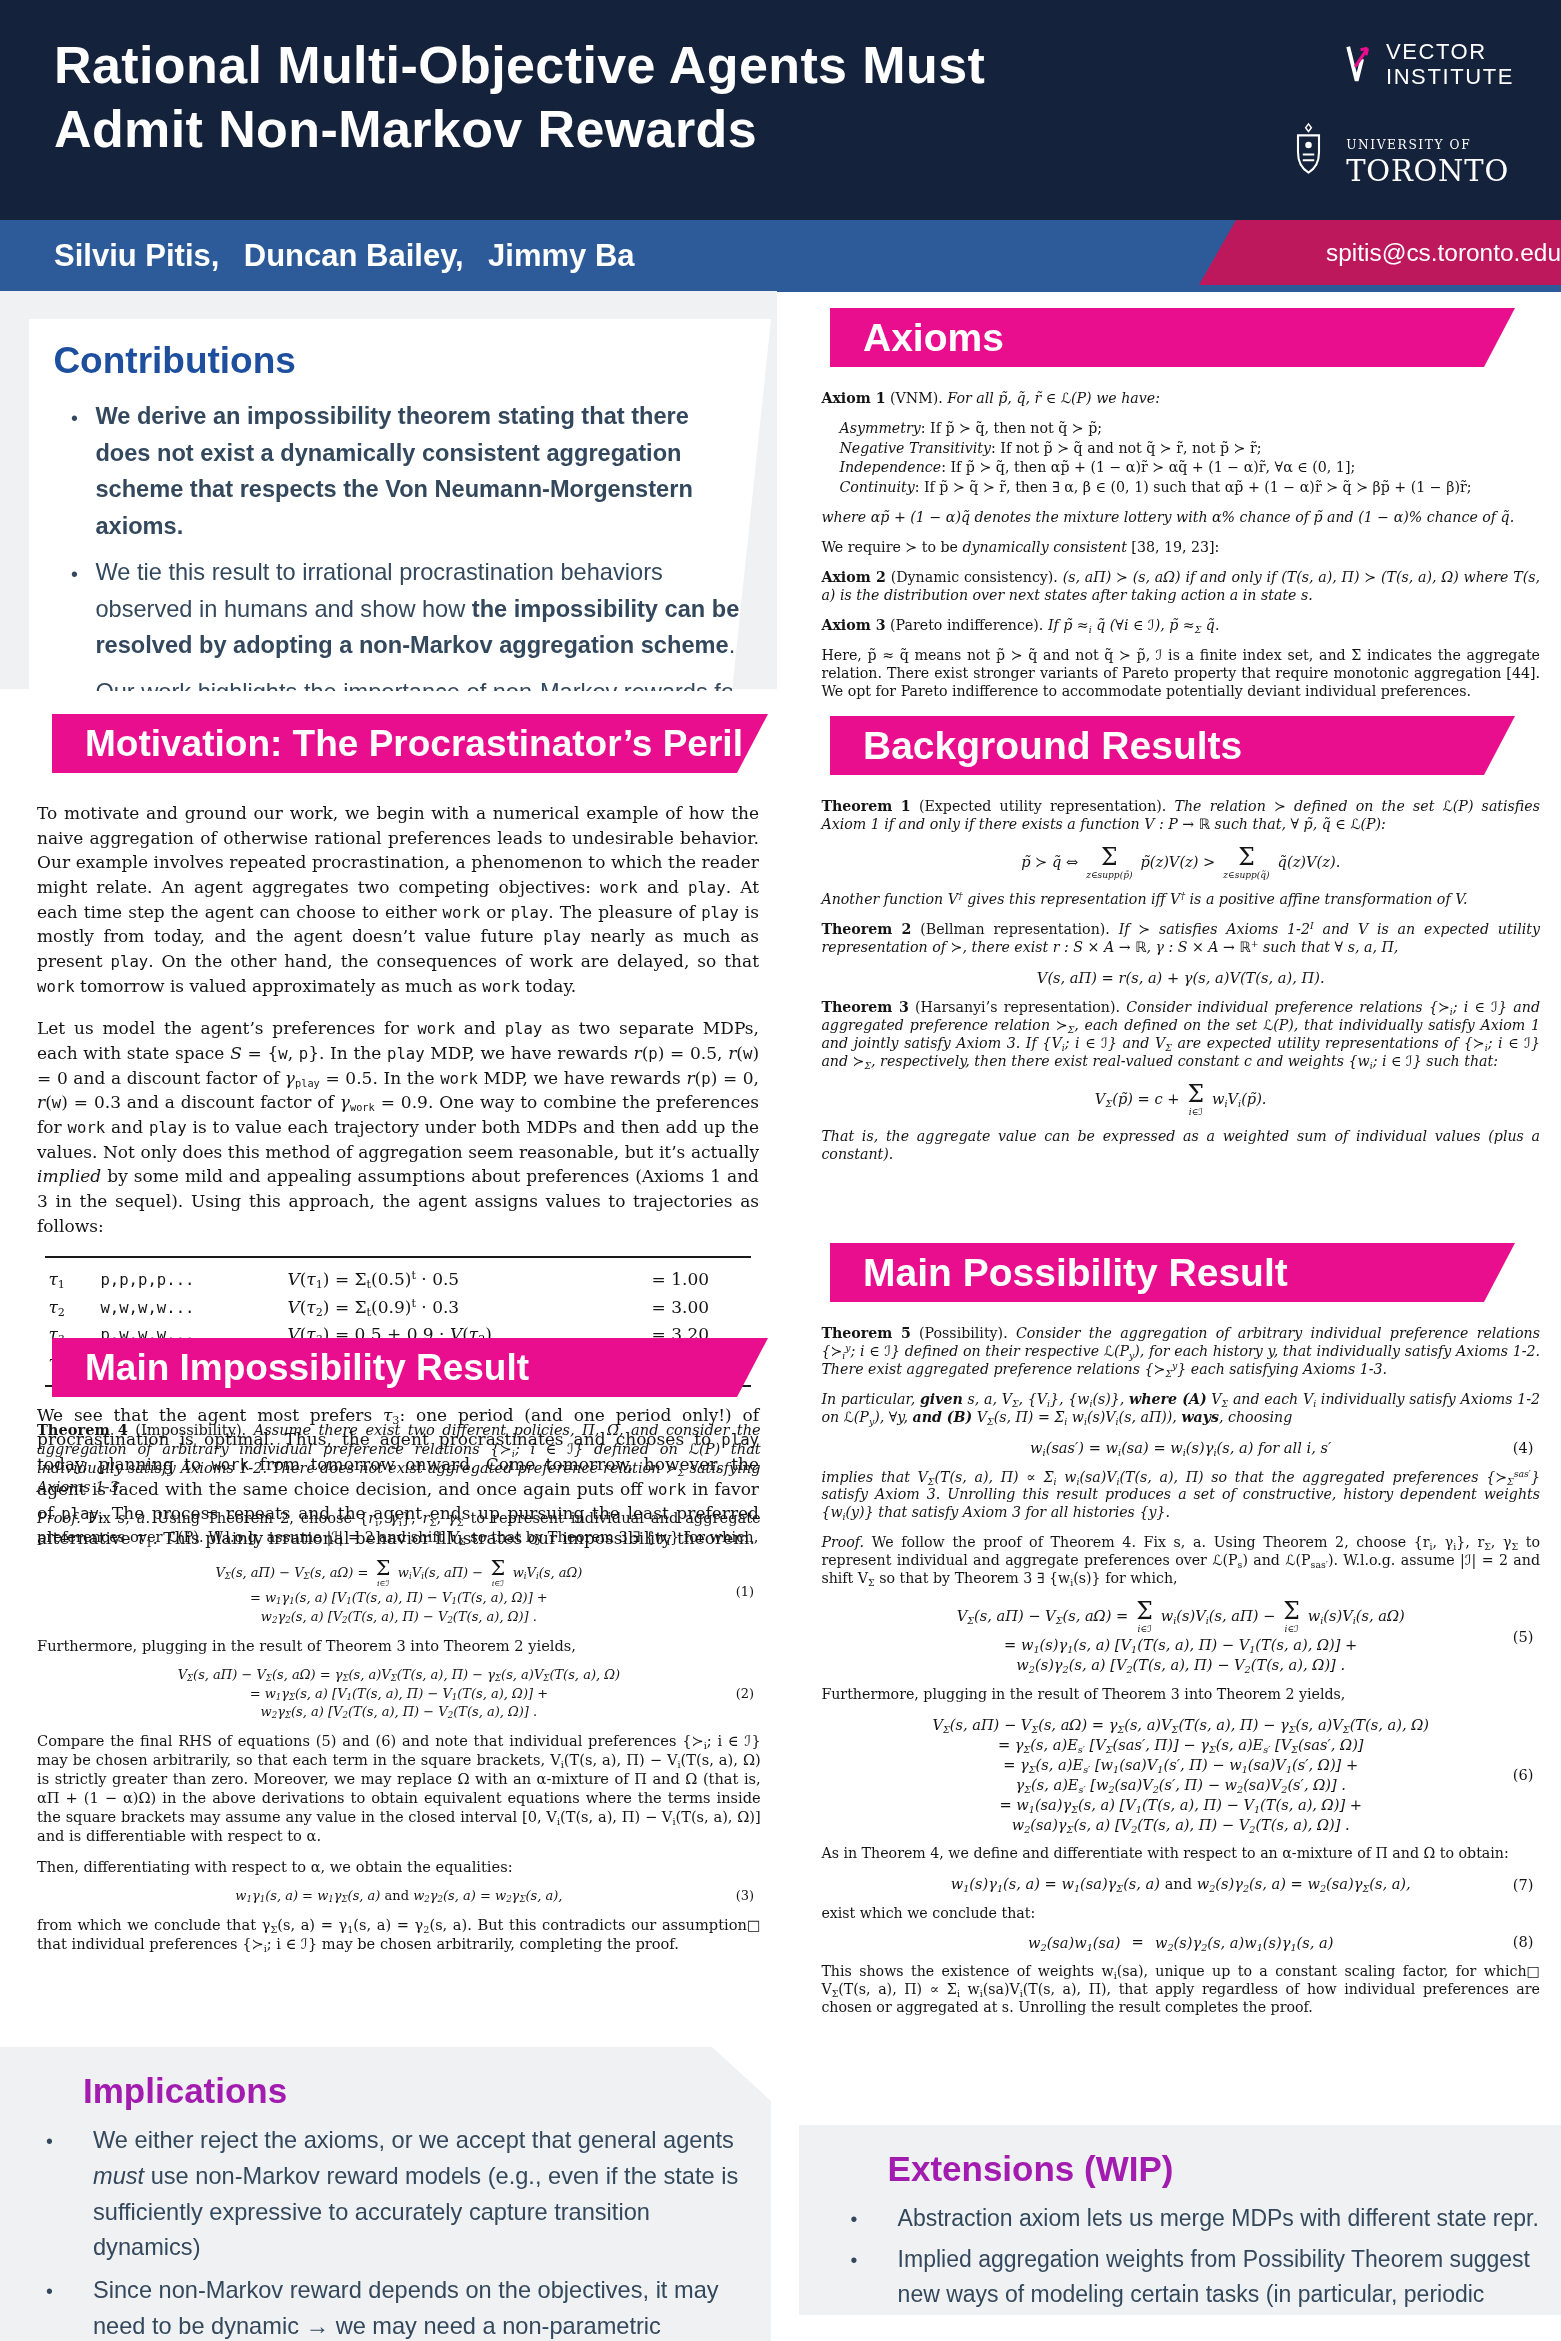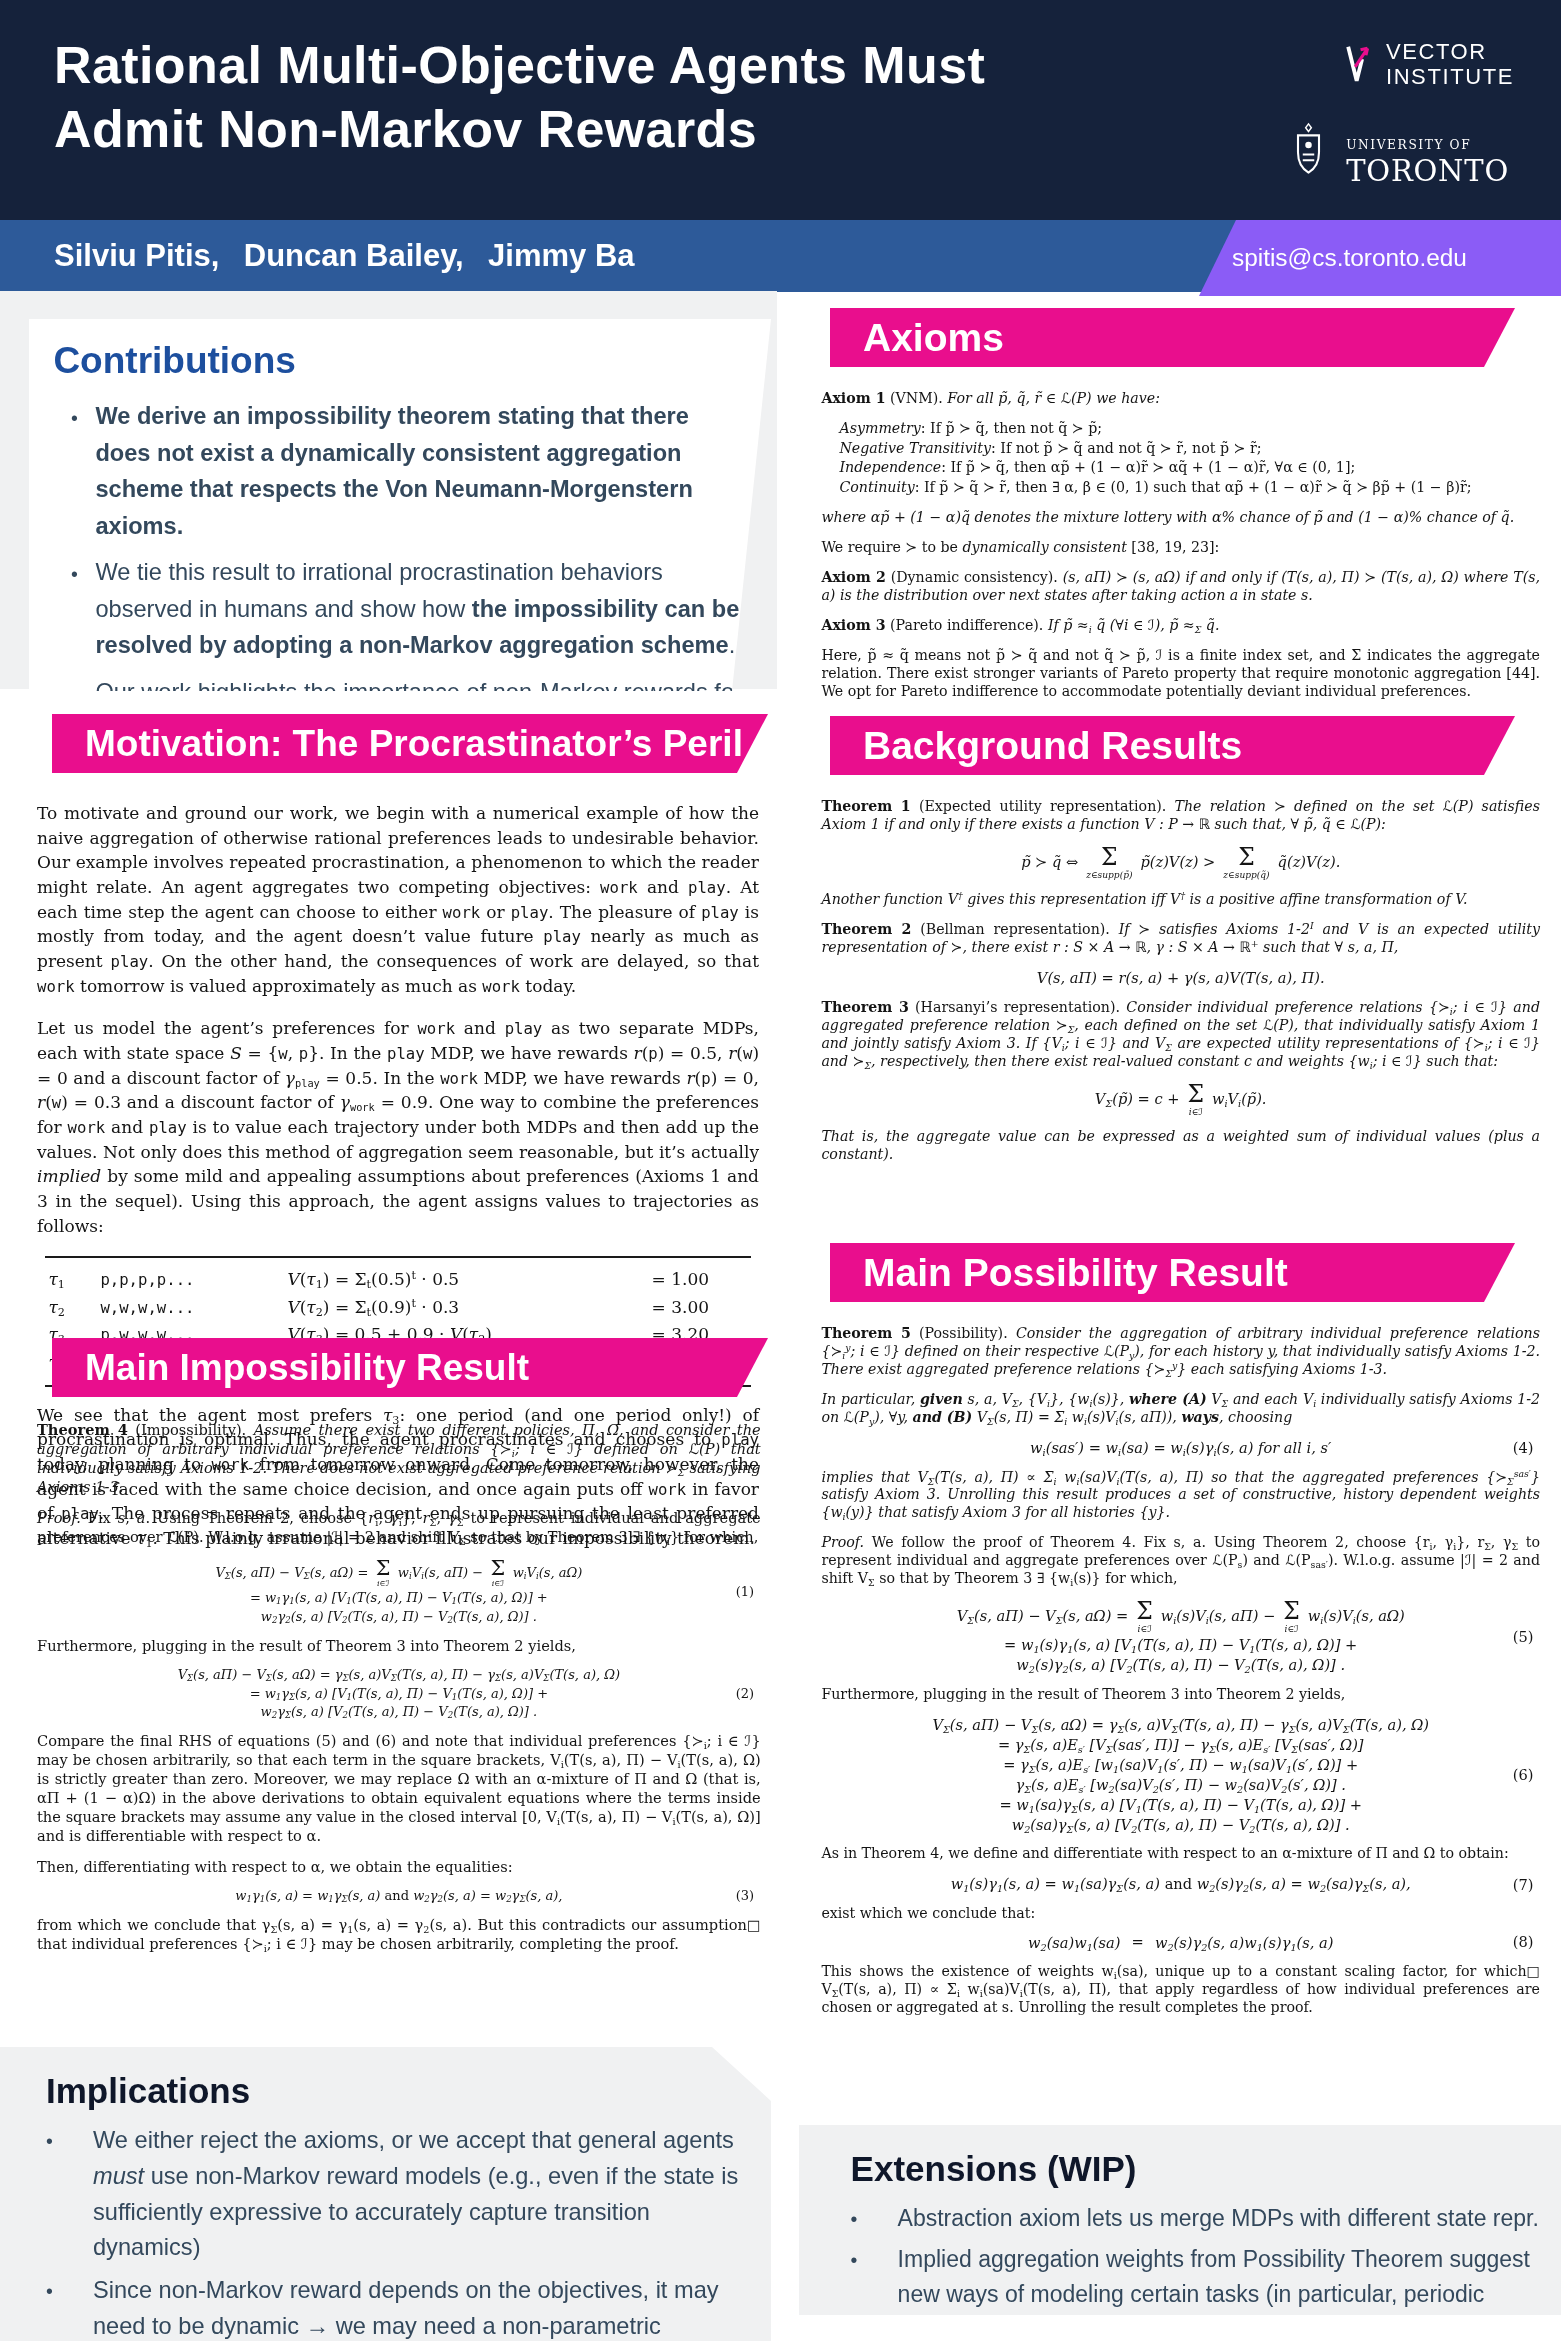--- a/index.html
+++ b/index.html
@@ -19,22 +19,22 @@
   .vlogo{position:absolute;right:47px;top:39px;display:flex;align-items:center;gap:9.8px;color:#fff;}
   .vlogo-text{font-size:22px;letter-spacing:1.6px;line-height:1.15;font-weight:400;}
   .ulogo{position:absolute;right:52px;top:122px;display:flex;align-items:flex-end;gap:23px;color:#fff;}
   .ulogo-t1{font-family:"DejaVu Serif","Liberation Serif",serif;font-size:12.2px;letter-spacing:1.6px;}
   .ulogo-t2{font-family:"DejaVu Serif","Liberation Serif",serif;font-size:29px;letter-spacing:0.8px;margin-top:1.6px;}
 
   
   .authorbar{position:absolute;left:0;top:220px;width:1561px;height:72px;background:#2d5a99;}
   .names{position:absolute;left:54px;top:0;height:72px;display:flex;align-items:center;gap:24.4px;
          color:#fff;font-size:31px;font-weight:700;}
-  .email-wedge{position:absolute;right:0;top:0;width:362px;height:76px;background:#8b5cf6;
-         clip-path:polygon(37px 0,100% 0,100% 100%,0 100%);display:flex;align-items:center;justify-content:flex-start;}
+  .email-wedge{position:absolute;right:0;top:0;width:362px;height:65px;background:#be185d;
+         clip-path:polygon(37px 0,100% 0,100% 100%,0 100%);display:flex;align-items:center;justify-content:flex-end;}
   .email-wedge span{color:#fff;font-size:24.4px;font-weight:400;margin-left:33px;}
 
   
   .left-col{position:absolute;left:0;top:291px;width:777px;height:2051px;}
   .right-col{position:absolute;left:797px;top:277px;width:764px;height:2051px;}
   .gray-band{position:absolute;left:0;top:0;width:777px;height:398px;background:#f0f1f2;}
 
   .card-white{position:absolute;left:29px;top:28px;width:742px;height:372px;background:#ffffff;
       clip-path:polygon(0 0,100% 0,calc(100% - 39px) 100%,0 100%);padding:21px 24.4px 0 24.4px;box-sizing:border-box;}
   .h-blue{color:#1d4f9e;font-size:37px;font-weight:700;}
@@ -70,21 +70,21 @@
   .qed{float:right;font-style:normal;}
 
   .sectionL{position:absolute;left:0;width:777px;}
   .sectionR{position:absolute;left:0;width:764px;}
 
   .imp-card{position:absolute;left:0;top:1756px;width:771px;height:294px;background:#f0f1f2;
       clip-path:polygon(0 0,calc(100% - 59px) 0,100% 54px,100% 100%,0 100%);
       padding:24.4px 24.4px 0 46px;box-sizing:border-box;overflow:hidden;}
   .ext-card{position:absolute;left:1.6px;top:1848px;width:763px;height:190px;background:#f0f1f2;
       padding:24.4px 19.5px 0 52px;box-sizing:border-box;overflow:hidden;}
-  .h-blue2{color:#0f172a;font-size:35px;font-weight:700;}
+  .h-blue2{color:#a21caf;font-size:35px;font-weight:700;margin-left:37px;}
   .sbullet2{display:flex;margin-bottom:6.5px;color:#33485c;font-size:23.6px;line-height:1.52;}
   .sbullet2 .dot{width:47px;flex:none;text-align:left;font-size:19.5px;padding-top:4.1px;}
   .sbullet2 .btext{flex:1;}
   .ext-card .sbullet2{font-size:23px;}
 </style>
 </head>
 <body>
 
 <div id="poster">
 

